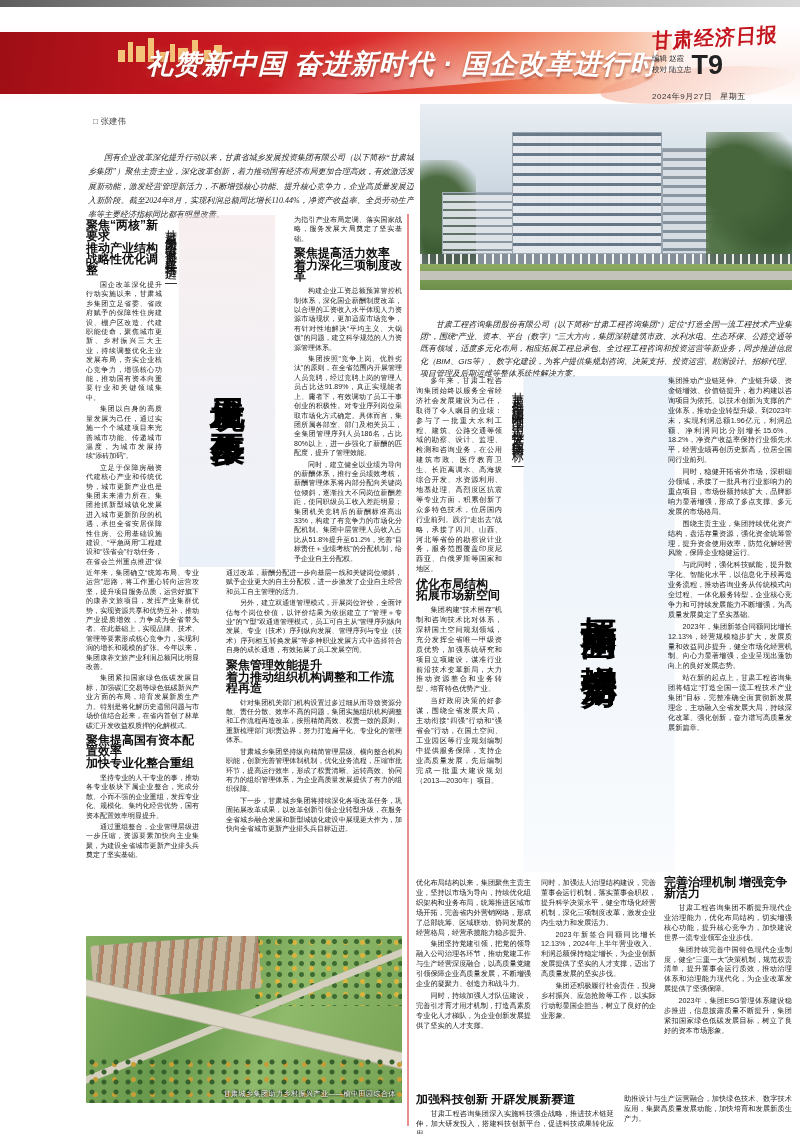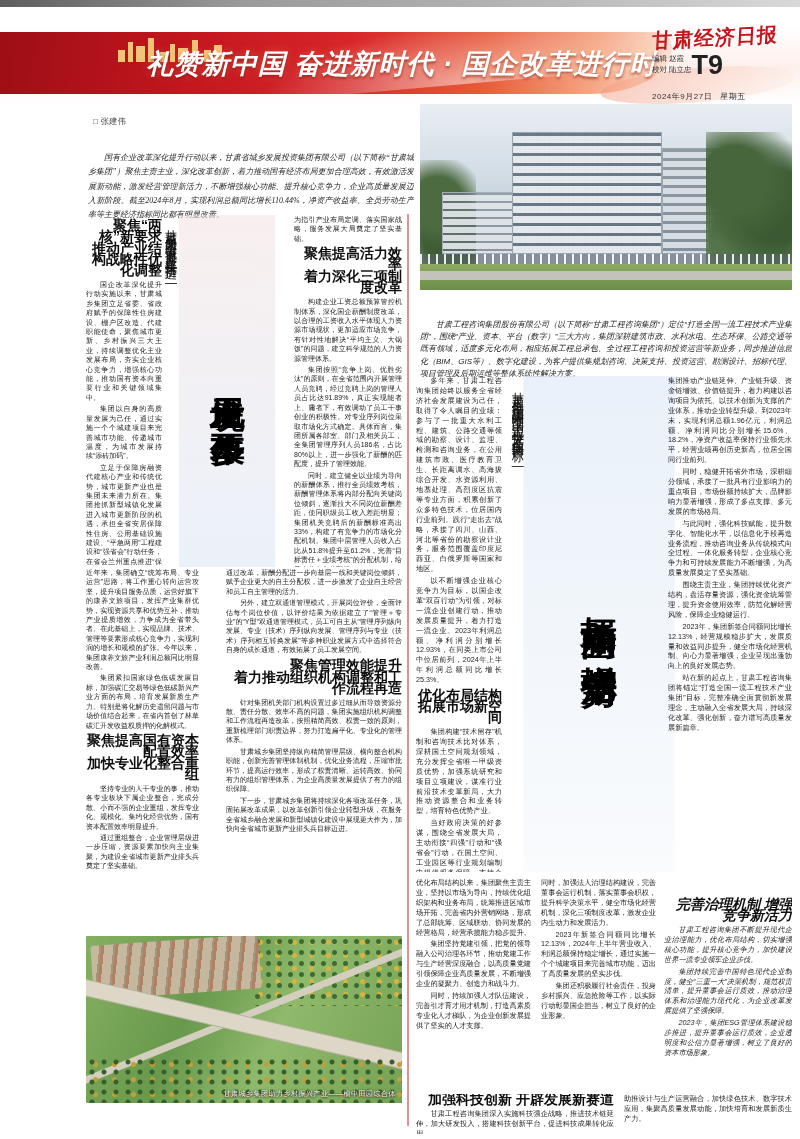--- a/index.html
+++ b/index.html
@@ -35,22 +35,22 @@
   .mh-row{display:flex;align-items:flex-start;margin-top:2px;}
   .mh-edit{font-size:7.5px;line-height:11px;color:#333;}
   .mh-pageno{font-size:27px;font-weight:700;color:#222;line-height:24px;}
   .mh-date{font-size:8px;color:#333;margin-top:14px;letter-spacing:.5px;}
   
   .col{position:absolute;overflow:hidden;text-align:justify;}
   .fl{font-size:7px;line-height:9.4px;}
   .fr{font-size:7.2px;line-height:9.9px;}
   .bp{margin:0 0 2px;text-indent:2em;}
   .cont{text-indent:0;}
-  .sec-h{font-weight:700;text-align:right;color:#0f0f0f;margin:5px 0 4px;text-indent:0;
-    font-size:14px;line-height:11px;}
+  .sec-h{font-weight:700;text-align:left;color:#0f0f0f;margin:5px 0 4px;text-indent:0;
+    font-size:12px;line-height:11px;}
   .author{position:absolute;left:93px;top:116px;font-size:8.5px;color:#4a4a4a;}
   .lede{font-style:italic;color:#232323;}
   #ledeL{left:88px;top:151px;width:326px;height:74px;font-size:8px;line-height:14.3px;font-family:Liberation Serif, serif;}
   #ledeR{left:420px;top:319px;width:372px;height:62px;font-size:8px;line-height:12.2px;}
   
   .v{writing-mode:vertical-rl;text-orientation:upright;position:absolute;}
   .v-sub{font-size:12px;letter-spacing:2px;color:#111;font-weight:500;}
   #subL{left:160px;top:220px;width:22px;height:345px;line-height:22px;}
   #subR{left:506px;top:382px;width:24px;height:486px;line-height:24px;font-size:12.5px;letter-spacing:2.5px;}
   .v-hl{font-weight:900;color:#000;text-align:center;}
@@ -62,21 +62,21 @@
     transform:scale(1.2,1);transform-origin:center;}
   
   #colA{left:86px;top:215px;width:76px;height:350px;}
   #colA2{left:86px;top:568px;width:113px;height:364px;}
   #colB{left:294px;top:215px;width:108px;height:352px;}
   #colB2{left:226px;top:568px;width:176px;height:364px;}
   #colC{left:416px;top:376px;width:86px;height:496px;}
   #colD{left:668px;top:376px;width:124px;height:496px;}
   #colE{left:416px;top:878px;width:115px;height:210px;}
   #colF{left:541px;top:878px;width:115px;height:210px;}
-  #colG{left:664px;top:894px;width:128px;height:210px;font-style:italic;}
+  #colG{left:664px;top:872px;width:128px;height:210px;}
   #stripL{left:416px;top:1094px;width:198px;height:40px;}
   #stripR{left:624px;top:1094px;width:168px;height:40px;}
   #divider{position:absolute;left:407px;top:214px;width:2px;height:912px;background:#e89090;}
   
   .photo{position:absolute;overflow:hidden;border-radius:1px;}
   #photoR{left:420px;top:104px;width:372px;height:186px;}
   #photoR .sky{position:absolute;inset:0;background:linear-gradient(180deg,#e9eef3 0%,#cfdae3 42%,#b7c6d1 70%);}
   #photoR .bldg-main{position:absolute;left:92px;top:28px;width:148px;height:120px;background:
     repeating-linear-gradient(180deg,rgba(88,104,120,.85) 0 3px,rgba(230,234,238,.95) 3px 10px),
     repeating-linear-gradient(90deg,rgba(120,132,144,.45) 0 1px,transparent 1px 12px);
@@ -214,55 +214,54 @@
     <div class="tree-r"></div>
     <div class="fence"></div>
     <div class="lawn"></div>
     <div class="road"></div>
   </div>
 
   <div class="col lede" id="ledeR" style="text-indent:2em;">甘肃工程咨询集团股份有限公司（以下简称“甘肃工程咨询集团”）定位“打造全国一流工程技术产业集团”，围绕“产业、资本、平台（数字）”三大方向，集团深耕建筑市政、水利水电、生态环保、公路交通等既有领域，适度多元化布局，相应拓展工程总承包、全过程工程咨询和投资运营等新业务，同步推进信息化（BIM、GIS等）、数字化建设，为客户提供集规划咨询、决策支持、投资运营、勘测设计、招标代理、项目管理及后期运维等整体系统性解决方案。</div>
 
   <div class="col fr" id="colC">
     <p class="bp">多年来，甘肃工程咨询集团始终以服务全省经济社会发展建设为己任，取得了令人瞩目的业绩：参与了一批重大水利工程、建筑、公路交通等领域的勘察、设计、监理、检测和咨询业务，在公用建筑市政、医疗教育卫生、长距离调水、高海拔综合开发、水资源利用、地基处理、高烈度区抗震等专业方面，积累创新了众多特色技术，位居国内行业前列。践行“走出去”战略，承接了四川、山西、河北等省份的勘察设计业务，服务范围覆盖印度尼西亚、白俄罗斯等国家和地区。</p>
-    <p class="bp">以不断增强企业核心竞争力为目标，以国企改革“双百行动”为引领，对标一流企业创建行动，推动发展质量提升，着力打造一流企业。2023年利润总额、净利润分别增长12.93%，在同类上市公司中位居前列，2024年上半年利润总额同比增长25.3%。</p>
     <p class="sec-h">优化布局结构 拓展市场新空间</p>
     <p class="bp">集团构建“技术留存”机制和咨询技术比对体系，深耕国土空间规划领域，充分发挥全省唯一甲级资质优势，加强系统研究和项目立项建设，谋准行业前沿技术变革新局，大力推动资源整合和业务转型，培育特色优势产业。</p>
     <p class="bp">当好政府决策的好参谋，围绕全省发展大局，主动衔接“四强”行动和“强省会”行动，在国土空间、工业园区等行业规划编制中提供服务保障，支持企业高质量发展，先后编制完成一批重大建设规划（2013—2030年）项目。</p>
   </div>
 
   <div class="v v-sub" id="subR">甘肃工程咨询集团瞄准全国一流工程技术产业集团目标——</div>
   <div class="v v-hl" id="hlR">拓展市场新空间 增强竞争新活力</div>
 
   <div class="col fr" id="colD">
     <p class="bp cont">集团推动产业链延伸、产业链升级、资金链增效、价值链提升，着力构建以咨询项目为依托、以技术创新为支撑的产业体系，推动企业转型升级。到2023年末，实现利润总额1.96亿元，利润总额、净利润同比分别增长15.6%、18.2%，净资产收益率保持行业领先水平，经营业绩再创历史新高，位居全国同行业前列。</p>
     <p class="bp">同时，稳健开拓省外市场，深耕细分领域，承接了一批具有行业影响力的重点项目，市场份额持续扩大，品牌影响力显著增强，形成了多点支撑、多元发展的市场格局。</p>
+    <p class="bp">围绕主责主业，集团持续优化资产结构，盘活存量资源，强化资金统筹管理，提升资金使用效率，防范化解经营风险，保障企业稳健运行。</p>
     <p class="bp">与此同时，强化科技赋能，提升数字化、智能化水平，以信息化手段再造业务流程，推动咨询业务从传统模式向全过程、一体化服务转型，企业核心竞争力和可持续发展能力不断增强，为高质量发展奠定了坚实基础。</p>
-    <p class="bp">围绕主责主业，集团持续优化资产结构，盘活存量资源，强化资金统筹管理，提升资金使用效率，防范化解经营风险，保障企业稳健运行。</p>
     <p class="bp">2023年，集团新签合同额同比增长12.13%，经营规模稳步扩大，发展质量和效益同步提升，健全市场化经营机制、向心力显著增强，企业呈现出蓬勃向上的良好发展态势。</p>
     <p class="bp">站在新的起点上，甘肃工程咨询集团将锚定“打造全国一流工程技术产业集团”目标，完整准确全面贯彻新发展理念，主动融入全省发展大局，持续深化改革、强化创新，奋力谱写高质量发展新篇章。</p>
   </div>
 
   <div class="col fr" id="colE">
     <p class="bp cont">优化布局结构以来，集团聚焦主责主业，坚持以市场为导向，持续优化组织架构和业务布局，统筹推进区域市场开拓，完善省内外营销网络，形成了总部统筹、区域联动、协同发展的经营格局，经营承揽能力稳步提升。</p>
     <p class="bp">集团坚持党建引领，把党的领导融入公司治理各环节，推动党建工作与生产经营深度融合，以高质量党建引领保障企业高质量发展，不断增强企业的凝聚力、创造力和战斗力。</p>
     <p class="bp">同时，持续加强人才队伍建设，完善引才育才用才机制，打造高素质专业化人才梯队，为企业创新发展提供了坚实的人才支撑。</p>
   </div>
 
   <div class="col fr" id="colF">
     <p class="bp cont">同时，加强法人治理结构建设，完善董事会运行机制，落实董事会职权，提升科学决策水平，健全市场化经营机制，深化三项制度改革，激发企业内生动力和发展活力。</p>
-    <p class="bp">2023年新签合同额同比增长12.13%，2024年上半年营业收入、利润总额保持稳定增长，通过实施一个个城建项目来完善城市功能，迈出了高质量发展的坚实步伐。</p>
+    <p class="bp">2023年新签合同额同比增长12.13%，2024年上半年营业收入、利润总额保持稳定增长，为企业创新发展提供了坚实的人才支撑，迈出了高质量发展的坚实步伐。</p>
     <p class="bp">集团还积极履行社会责任，投身乡村振兴、应急抢险等工作，以实际行动彰显国企担当，树立了良好的企业形象。</p>
   </div>
 
   <div class="col fr" id="colG">
     <p class="sec-h">完善治理机制 增强竞争新活力</p>
     <p class="bp">甘肃工程咨询集团不断提升现代企业治理能力，优化布局结构，切实增强核心功能，提升核心竞争力，加快建设世界一流专业领军企业步伐。</p>
     <p class="bp">集团持续完善中国特色现代企业制度，健全“三重一大”决策机制，规范权责清单，提升董事会运行质效，推动治理体系和治理能力现代化，为企业改革发展提供了坚强保障。</p>
-    <p class="bp">2023年，集团ESG管理体系建设稳步推进，提升董事会运行质效，企业透明度和公信力显著增强，树立了良好的资本市场形象。</p>
+    <p class="bp">2023年，集团ESG管理体系建设稳步推进，信息披露质量不断提升，集团紧扣国家绿色低碳发展目标，树立了良好的资本市场形象。</p>
   </div>
 
   <div class="col fr" id="stripL">
     <p class="sec-h" style="margin-top:0">加强科技创新 开辟发展新赛道</p>
     <p class="bp">甘肃工程咨询集团深入实施科技强企战略，推进技术链延伸，加大研发投入，搭建科技创新平台，促进科技成果转化应用。</p>
   </div>
 
   <div class="col fr" id="stripR">
     <p class="bp cont">助推设计与生产运营融合，加快绿色技术、数字技术应用，集聚高质量发展动能，加快培育和发展新质生产力。</p>
   </div>

